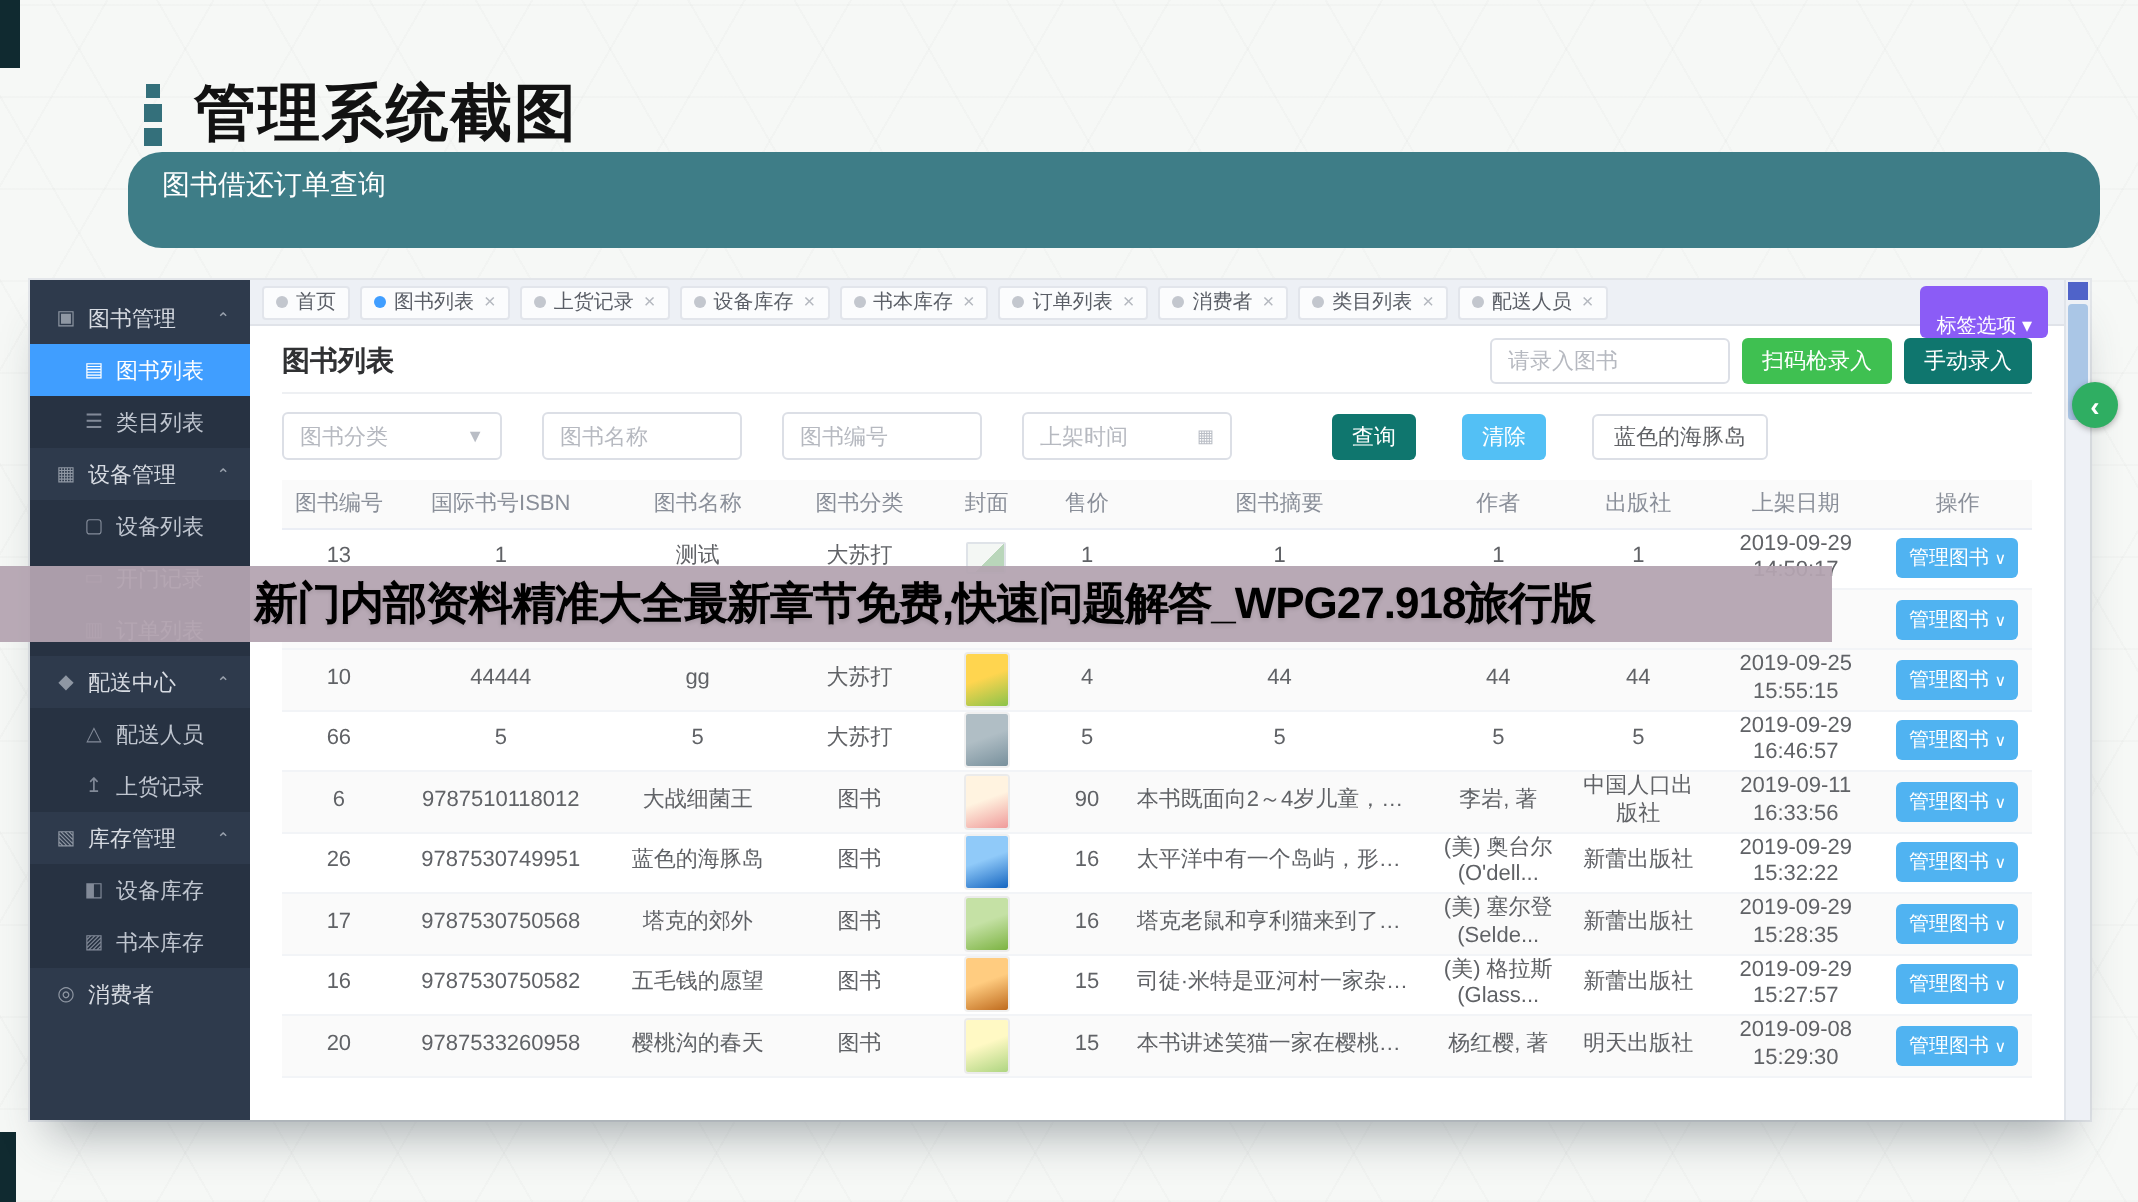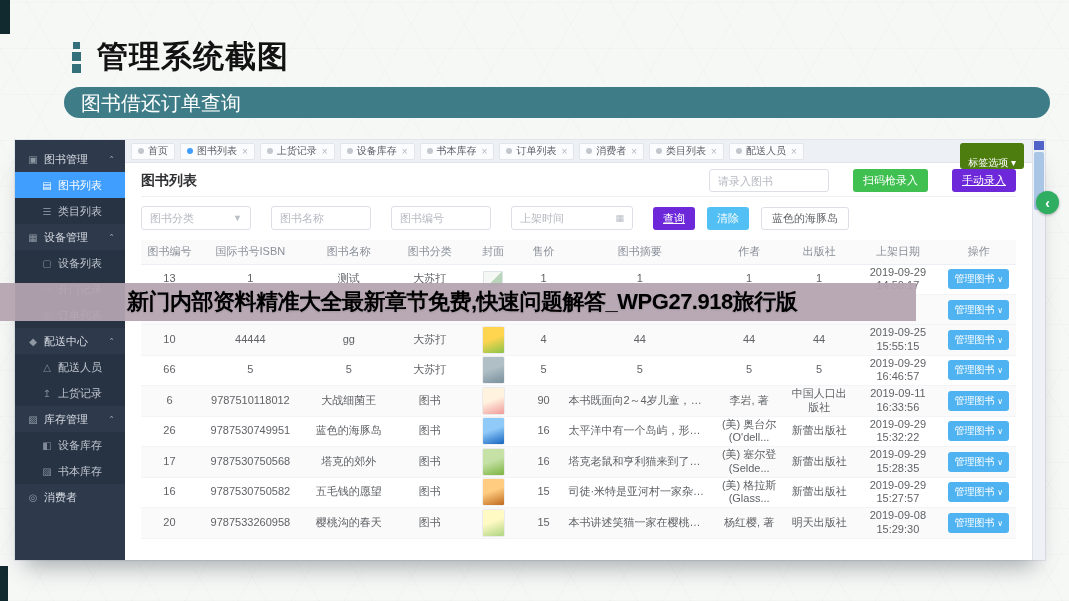--- a/index.html
+++ b/index.html
@@ -14,22 +14,22 @@
   }
   .corner-bar-top { position:absolute; left:0; top:0; width:10px; height:34px; background:#102a30; }
   .corner-bar-bottom { position:absolute; left:0; top:566px; width:8px; height:35px; background:#102a30; }
 
   
   .title-row { position:absolute; left:72px; top:36px; display:flex; align-items:center; gap:16px; }
   .title-dots { display:flex; flex-direction:column; gap:3px; }
   .title-dots span { width:9px; height:9px; background:#34707b; }
   .title-dots span:first-child { width:7px; height:7px; margin-left:1px; }
   .page-title { font-size:31px; font-weight:bold; color:#121212; letter-spacing:1px; }
-  .banner { position:absolute; left:64px; top:87px; width:986px; height:31px;
-    background:#3e7d87; border-radius:17px; color:#fff; font-size:20px;
+  .banner { position:absolute; left:64px; top:76px; width:986px; height:48px;
+    background:#3e7d87; border-radius:17px; color:#fff; font-size:14px;
     line-height:33px; padding-left:17px; }
 
   
   .card { position:absolute; left:15px; top:140px; width:1030px; height:420px;
     background:#fff; display:flex;
     box-shadow:0 16px 22px -10px rgba(60,70,80,0.45), 0 0 0 1px #e3e6ea; }
 
   
   .sidebar { width:110px; background:#2e3a4c; flex:none; padding-top:6px; overflow:hidden; }
   .side-item { height:26px; display:flex; align-items:center; font-size:11px;
@@ -46,46 +46,46 @@
   .main { flex:1; display:flex; flex-direction:column; position:relative; margin-right:13px; min-width:0; }
   .tabbar { height:23px; background:#edf0f5; border-bottom:1px solid #e0e3e9;
     display:flex; align-items:center; gap:5px; padding:0 6px; position:relative; }
   .tab { height:17px; display:flex; align-items:center; gap:4px; background:#fbfcfd;
     border:1px solid #e2e5eb; border-radius:2px; padding:0 6px; font-size:10px;
     color:#5a5e66; cursor:pointer; white-space:nowrap; }
   .tab .dot { width:6px; height:6px; border-radius:50%; background:#c3c7ce; }
   .tab.active .dot { background:#409eff; }
   .tab .x { color:#b4b8bf; font-size:10px; margin-left:1px; }
   .tag-options-btn { position:absolute; right:8px; top:3px; height:17px;
-    background:#4d7c0f; color:#fff; border:none; border-radius:3px;
+    background:#8b5cf6; color:#fff; border:none; border-radius:3px;
     font-size:10px; padding:13px 8px; cursor:pointer; }
 
   .content { flex:1; background:#fff; padding:6px 16px 0 16px; min-width:0; }
   .content-title-row { display:flex; align-items:center; height:28px;
     border-bottom:1px solid #eef0f3; padding-bottom:4px; }
   .content-title { font-size:14px; font-weight:bold; color:#303133; }
-  .entry-controls { margin-left:auto; display:flex; align-items:center; gap:24px; }
+  .entry-controls { margin-left:auto; display:flex; align-items:center; gap:6px; }
   .entry-input { width:120px; height:23px; border:1px solid #dcdfe6; border-radius:3px;
     font-size:11px; padding:0 8px; color:#606266; }
   .entry-input::placeholder { color:#b6b9c0; }
   .btn { height:23px; border:none; border-radius:3px; font-size:11px;
     padding:0 10px; cursor:pointer; color:#fff; white-space:nowrap; }
   .btn.green { background:#3fc051; }
-  .btn.blue { background:#6d28d9;text-decoration:underline; }
+  .btn.blue { background:#0f766e; }
   .btn.lightblue { background:#53c0f5; }
   .btn.plain { background:#fff; color:#606266; border:1px solid #dcdfe6; }
 
   .filter-row { display:flex; align-items:center; gap:20px; margin-top:9px; height:24px; }
   .f-field { height:24px; border:1px solid #dcdfe6; border-radius:3px; display:flex;
     align-items:center; font-size:11px; color:#b6b9c0; padding:0 8px; background:#fff; cursor:text; }
   .f-select { width:110px; cursor:pointer; }
   .f-input  { width:100px; }
-  .f-date   { width:122px;gap:13px; }
+  .f-date   { width:105px;gap:13px; }
   .f-field .suffix { margin-left:auto; color:#b9bdc5; font-size:9px; }
-  .filter-btns { display:flex; gap:12px; margin-left:0; }
+  .filter-btns { display:flex; gap:23px; margin-left:30px; }
 
   
   table { width:100%; border-collapse:collapse; table-layout:fixed; margin-top:10px; }
   th { height:24px; background:#fafafa; color:#8a8f99; font-size:11px; font-weight:normal;
     border-bottom:1px solid #ebeef5; text-align:center; overflow:hidden; white-space:nowrap; }
   td { height:30px; font-size:11px; color:#606266; text-align:center;
     border-bottom:1px solid #f2f4f7; overflow:hidden; padding:1px 3px; line-height:1.25; }
   tr.even td { background:#fafafa; }
   td.summary, td.bookname { white-space:nowrap; text-overflow:ellipsis; }
   .cover { width:21px; height:26px; margin:0 auto; border-radius:1px; box-shadow:0 0 0 1px rgba(0,0,0,0.06); }

